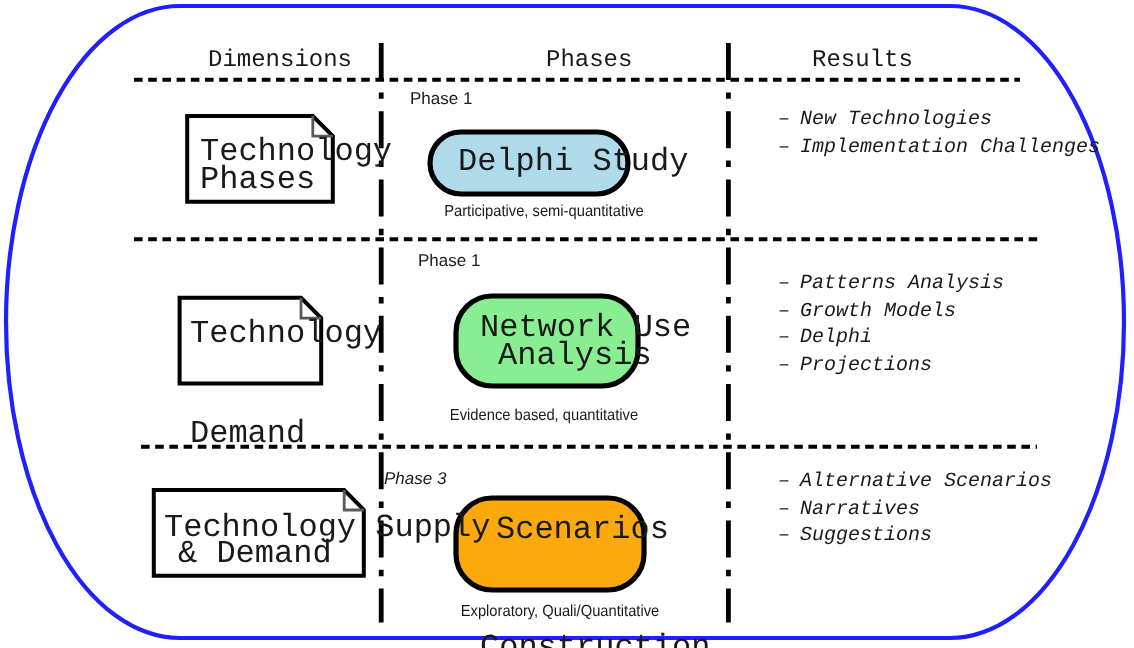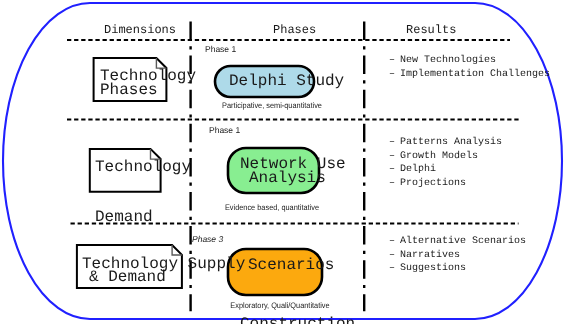--- a/index.html
+++ b/index.html
@@ -13,21 +13,21 @@
   .lbl{position:absolute;white-space:pre;margin:0;}
   .mono{font-family:"Liberation Mono","DejaVu Sans Mono",monospace;
         font-size:16px;color:#1a1a1a;line-height:13px;}
   .hdr{font-family:"Liberation Mono","DejaVu Sans Mono",monospace;
        font-size:12px;color:#1a1a1a;line-height:14px;margin-left:17px;}
   .small{font-family:"Liberation Sans",sans-serif;font-size:8.5px;color:#1a1a1a;line-height:11px;}
   .cap{font-family:"Liberation Sans",sans-serif;font-size:8px;color:#1a1a1a;line-height:10px;
        text-align:center;transform:scaleX(0.92);}
   .reslist{position:absolute;font-family:"Liberation Mono","DejaVu Sans Mono",monospace;
        font-size:10px;color:#1a1a1a;}
-  .resitem{white-space:pre;height:13.5px;line-height:13.5px;}
+  .resitem{white-space:pre;height:13.5px;line-height:13.5px;font-style:italic;}
   .bullet{display:inline-block;width:11px;}
 </style>
 </head>
 <body>
 
 <div id="stage">
   <svg class="layer" width="567" height="324" viewBox="0 0 567 324">
     <rect x="3" y="3" width="559" height="316" rx="87" ry="158" fill="none" stroke="#2020ff" stroke-width="2.1"></rect>
 
     <line x1="67" y1="39.9" x2="510" y2="39.9" stroke="#000" stroke-width="2" stroke-dasharray="4.3 2.8"></line>

